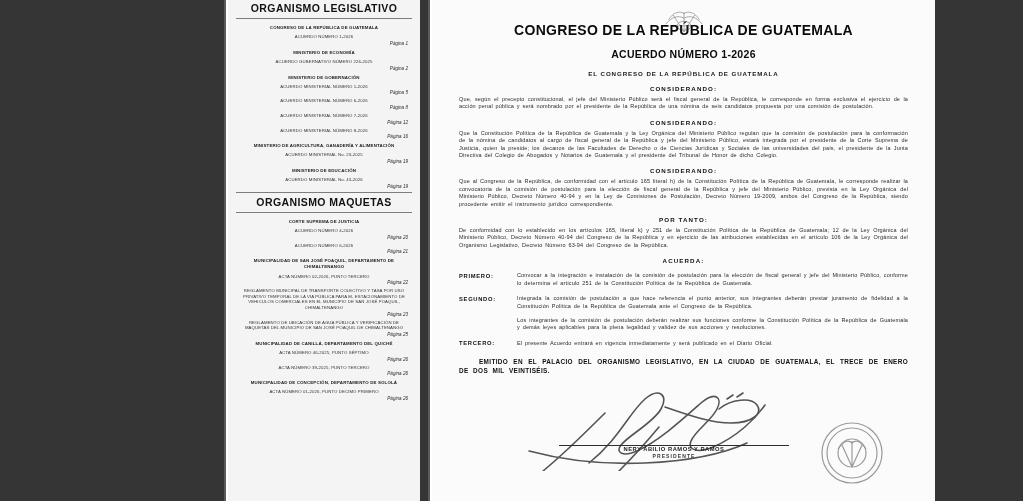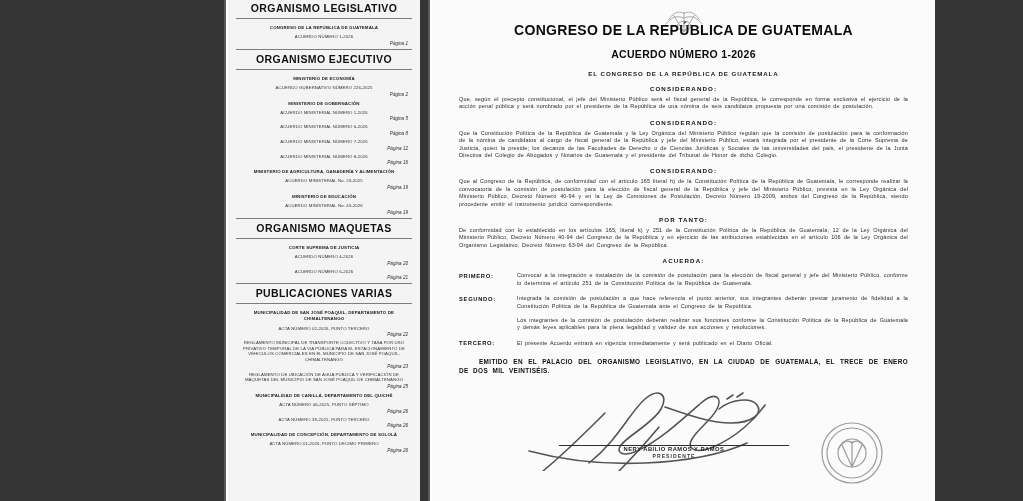--- a/index.html
+++ b/index.html
@@ -211,21 +211,20 @@
 <body>
 
 <div id="viewer">
 
   <div class="page" id="page-index">
     <div class="inner" id="index-inner">
         <div class="idx-section first">ORGANISMO LEGISLATIVO</div>
         <div class="idx-org">CONGRESO DE LA REPÚBLICA DE GUATEMALA</div>
         <div class="idx-entry">ACUERDO NÚMERO 1-2026</div>
         <div class="idx-page">Página 1</div>
-        <div class="idx-section">ORGANISMO EJECUTIVO</div>
         <div class="idx-org">MINISTERIO DE ECONOMÍA</div>
         <div class="idx-entry">ACUERDO GUBERNATIVO NÚMERO 226-2025</div>
         <div class="idx-page">Página 2</div>
         <div class="idx-org">MINISTERIO DE GOBERNACIÓN</div>
         <div class="idx-entry">ACUERDO MINISTERIAL NÚMERO 1-2026</div>
         <div class="idx-page">Página 5</div>
         <div class="idx-entry">ACUERDO MINISTERIAL NÚMERO 6-2026</div>
         <div class="idx-page">Página 8</div>
         <div class="idx-entry">ACUERDO MINISTERIAL NÚMERO 7-2026</div>
         <div class="idx-page">Página 12</div>
@@ -236,21 +235,20 @@
         <div class="idx-page">Página 19</div>
         <div class="idx-org">MINISTERIO DE EDUCACIÓN</div>
         <div class="idx-entry">ACUERDO MINISTERIAL No. 43-2026</div>
         <div class="idx-page">Página 19</div>
         <div class="idx-section">ORGANISMO MAQUETAS</div>
         <div class="idx-org">CORTE SUPREMA DE JUSTICIA</div>
         <div class="idx-entry">ACUERDO NÚMERO 4-2026</div>
         <div class="idx-page">Página 20</div>
         <div class="idx-entry">ACUERDO NÚMERO 6-2026</div>
         <div class="idx-page">Página 21</div>
-        <div class="idx-section">PUBLICACIONES VARIAS</div>
         <div class="idx-org">MUNICIPALIDAD DE SAN JOSÉ POAQUIL, DEPARTAMENTO DE CHIMALTENANGO</div>
         <div class="idx-entry">ACTA NÚMERO 02-2026, PUNTO TERCERO</div>
         <div class="idx-page">Página 22</div>
         <div class="idx-entry">REGLAMENTO MUNICIPAL DE TRANSPORTE COLECTIVO Y TASA POR USO PRIVATIVO TEMPORAL DE LA VÍA PÚBLICA PARA EL ESTACIONAMIENTO DE VEHÍCULOS COMERCIALES EN EL MUNICIPIO DE SAN JOSÉ POAQUIL, CHIMALTENANGO</div>
         <div class="idx-page">Página 23</div>
         <div class="idx-entry">REGLAMENTO DE UBICACIÓN DE AGUA PÚBLICA Y VERIFICACIÓN DE MAQUETAS DEL MUNICIPIO DE SAN JOSÉ POAQUIL DE CHIMALTENANGO</div>
         <div class="idx-page">Página 25</div>
         <div class="idx-org">MUNICIPALIDAD DE CANILLÁ, DEPARTAMENTO DEL QUICHÉ</div>
         <div class="idx-entry">ACTA NÚMERO 46-2025, PUNTO SÉPTIMO</div>
         <div class="idx-page">Página 26</div>

